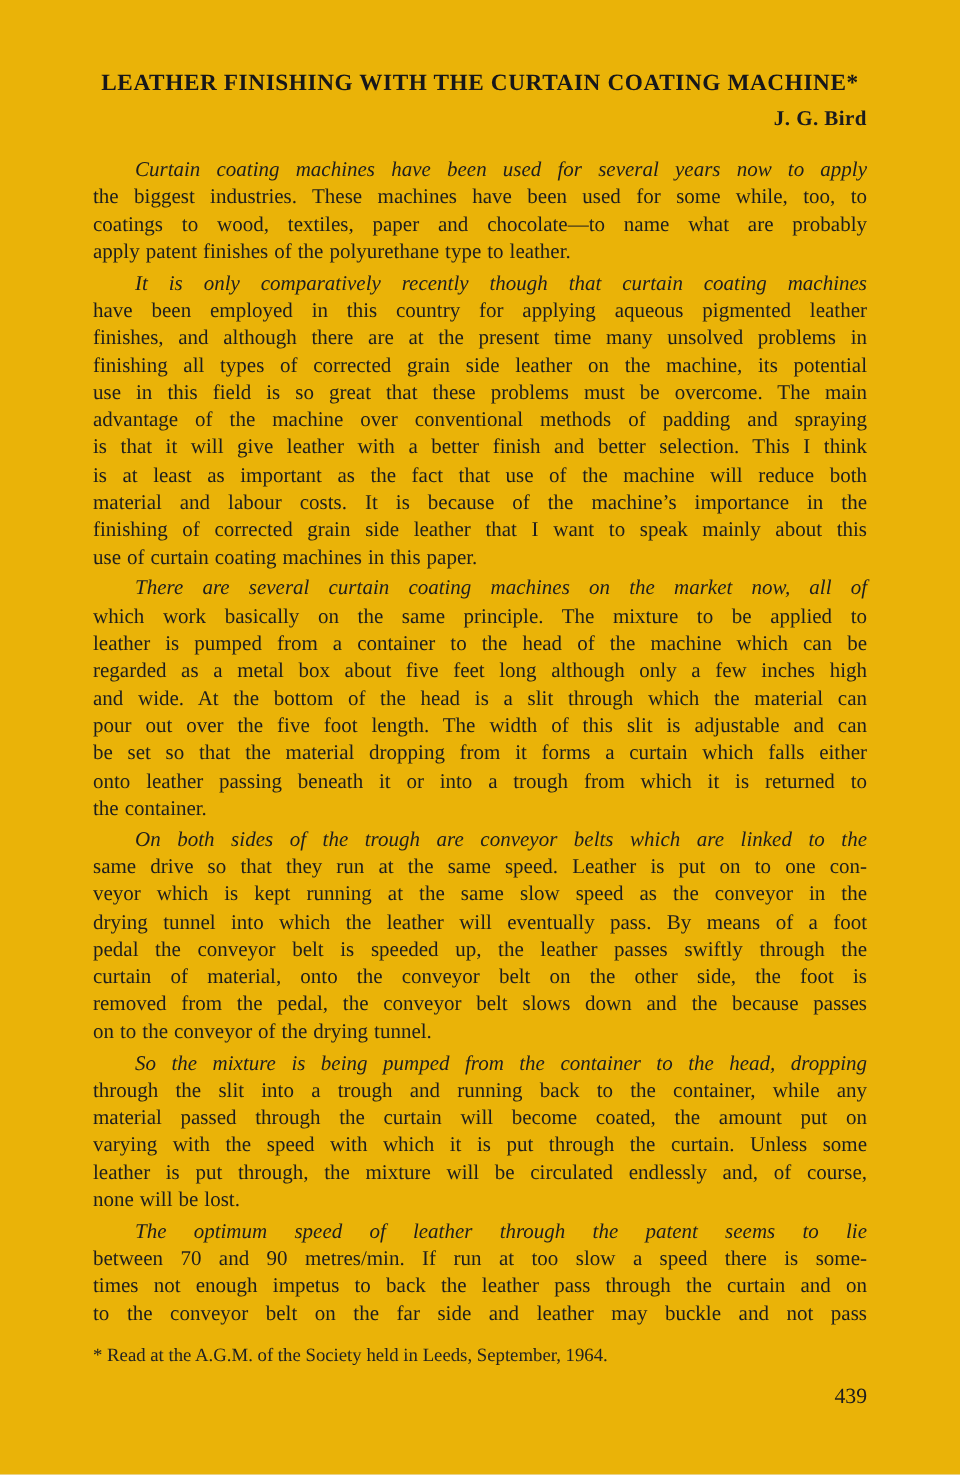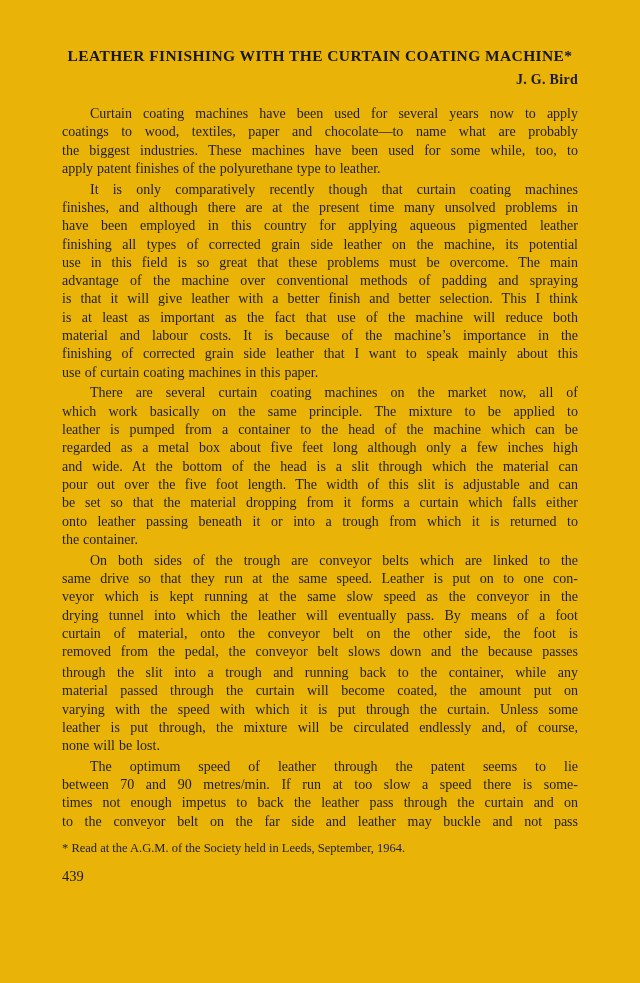--- a/index.html
+++ b/index.html
@@ -44,55 +44,56 @@
   }
   .line {
     line-height: 18.3px;
     text-align: justify;
     text-align-last: justify;
     white-space: normal;
     word-spacing: 0.5px;
   }
   .line.first {
     text-indent: 28px;
+    font-style: italic;
   }
   .line.lastline {
     text-align-last: left;
   }
   .footnote {
     margin-top: 9px;
     font-size: 12.5px;
     line-height: 16px;
     color: #222;
   }
   .page-number {
     margin-top: 12px;
-    text-align: left;
+    text-align: right;
     font-size: 14.5px;
     color: #1b1b1e;
   }
 </style>
 </head>
 <body>
 
 <div class="page">
   <div class="title">LEATHER FINISHING WITH THE CURTAIN COATING MACHINE*</div>
   <div class="author">J. G. Bird</div>
 
   <div class="body-text">
       <div class="paragraph">
         <div class="line first">Curtain coating machines have been used for several years now to apply</div>
+        <div class="line">the biggest industries. These machines have been used for some while, too, to</div>
         <div class="line">coatings to wood, textiles, paper and chocolate—to name what are probably</div>
-        <div class="line">the biggest industries. These machines have been used for some while, too, to</div>
         <div class="line lastline">apply patent finishes of the polyurethane type to leather.</div>
       </div>
       <div class="paragraph">
         <div class="line first">It is only comparatively recently though that curtain coating machines</div>
+        <div class="line">have been employed in this country for applying aqueous pigmented leather</div>
         <div class="line">finishes, and although there are at the present time many unsolved problems in</div>
-        <div class="line">have been employed in this country for applying aqueous pigmented leather</div>
         <div class="line">finishing all types of corrected grain side leather on the machine, its potential</div>
         <div class="line">use in this field is so great that these problems must be overcome. The main</div>
         <div class="line">advantage of the machine over conventional methods of padding and spraying</div>
         <div class="line">is that it will give leather with a better finish and better selection. This I think</div>
         <div class="line">is at least as important as the fact that use of the machine will reduce both</div>
         <div class="line">material and labour costs. It is because of the machine’s importance in the</div>
         <div class="line">finishing of corrected grain side leather that I want to speak mainly about this</div>
         <div class="line lastline">use of curtain coating machines in this paper.</div>
       </div>
       <div class="paragraph">
@@ -104,24 +105,27 @@
         <div class="line">pour out over the five foot length. The width of this slit is adjustable and can</div>
         <div class="line">be set so that the material dropping from it forms a curtain which falls either</div>
         <div class="line">onto leather passing beneath it or into a trough from which it is returned to</div>
         <div class="line lastline">the container.</div>
       </div>
       <div class="paragraph">
         <div class="line first">On both sides of the trough are conveyor belts which are linked to the</div>
         <div class="line">same drive so that they run at the same speed. Leather is put on to one con-</div>
         <div class="line">veyor which is kept running at the same slow speed as the conveyor in the</div>
         <div class="line">drying tunnel into which the leather will eventually pass. By means of a foot</div>
+        <div class="line">pedal the conveyor belt is speeded up, the leather passes swiftly through the</div>
         <div class="line">curtain of material, onto the conveyor belt on the other side, the foot is</div>
         <div class="line">removed from the pedal, the conveyor belt slows down and the because passes</div>
+        <div class="line lastline">on to the conveyor of the drying tunnel.</div>
       </div>
       <div class="paragraph">
+        <div class="line first">So the mixture is being pumped from the container to the head, dropping</div>
         <div class="line">through the slit into a trough and running back to the container, while any</div>
         <div class="line">material passed through the curtain will become coated, the amount put on</div>
         <div class="line">varying with the speed with which it is put through the curtain. Unless some</div>
         <div class="line">leather is put through, the mixture will be circulated endlessly and, of course,</div>
         <div class="line lastline">none will be lost.</div>
       </div>
       <div class="paragraph">
         <div class="line first">The optimum speed of leather through the patent seems to lie</div>
         <div class="line">between 70 and 90 metres/min. If run at too slow a speed there is some-</div>
         <div class="line">times not enough impetus to back the leather pass through the curtain and on</div>

